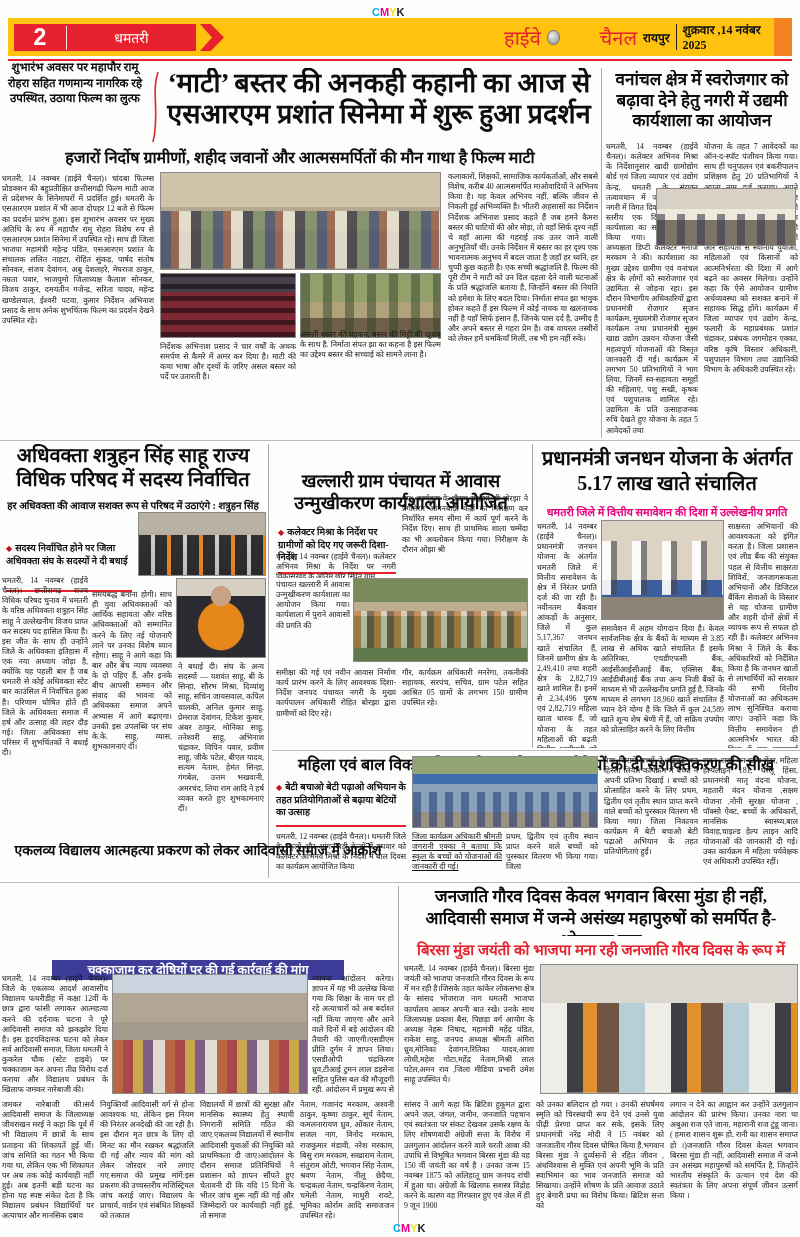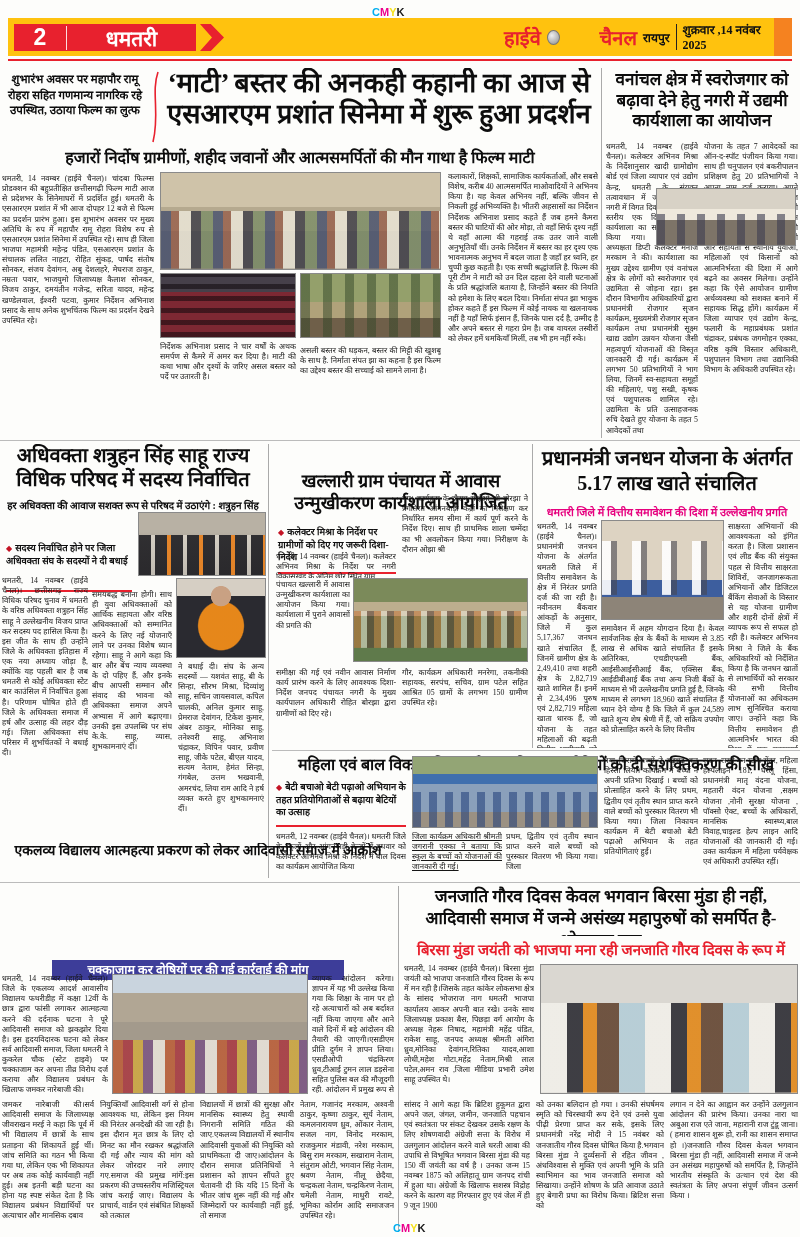--- a/index.html
+++ b/index.html
@@ -16,24 +16,24 @@
           border-bottom:2px solid #e8212e;padding-bottom:3px;}
   .diam{color:#c41425;font-size:8px;margin-right:3px;}
   .cmyk span{font-weight:bold;font-size:11px;font-family:"Liberation Sans",sans-serif;}
   .c-c{color:#00aeef}.c-m{color:#ec008c}.c-y{color:#f5e11c}.c-k{color:#1a1a1a}
 
   
   #bar{background:#ffc20e;}
   #ribbon{background:#e8212e;color:#fff;display:flex;align-items:center;}
   #ribbon .pg{font-family:"Liberation Sans",sans-serif;font-weight:bold;font-size:23px;width:52px;text-align:center;}
   #ribbon .sep{width:1px;height:24px;background:rgba(255,255,255,.85);}
-  #ribbon .sec{font-weight:bold;font-size:21px;flex:1;text-align:center;}
+  #ribbon .sec{font-weight:normal;font-size:14px;flex:1;text-align:center;}
   #chev{background:#e8212e;clip-path:polygon(0 0,45% 0,100% 50%,45% 100%,0 100%,50% 50%);}
   #brandrow{display:flex;align-items:center;justify-content:flex-end;gap:6px;}
-  .brand{color:#e8212e;font-weight:bold;font-size:20px;font-family:"Liberation Serif",serif;margin-left:34px;}
+  .brand{color:#e8212e;font-weight:normal;font-size:20px;font-family:"Liberation Serif",serif;margin-left:34px;}
   .globe{display:inline-block;width:13px;height:13px;border-radius:50%;
          background:radial-gradient(circle at 35% 35%,#eee,#8d8d8d);border:1px solid #777;}
   .mast-city{font-weight:bold;font-size:12px;color:#111;}
   .mast-div{width:1px;height:26px;background:#222;}
   .mast-date{font-weight:bold;font-size:12px;color:#111;}
   #orangeblk{background:#f58220;}
   #redrule{background:#e8212e;}
   .bluebar{background:#3d3d99;color:#fff;font-weight:bold;text-align:center;
            font-size:12.5px;line-height:20px;}
   .magenta{color:#e6007e;}
@@ -99,33 +99,33 @@
   <span class="brand">हाईवे</span>
   <span class="globe"></span>
   <span class="brand">चैनल</span>
   <span class="mast-city">रायपुर</span>
   <span class="mast-div"></span>
   <span class="mast-date">शुक्रवार ,14 नवंबर 2025</span>
 </div>
 <div id="orangeblk" class="abs" style="left:774px;top:18px;width:18px;height:38px;"></div>
 <div id="redrule" class="abs" style="left:8px;top:59px;width:784px;height:2px;"></div>
 
-<div class="abs hl h-kicker center" style="left:2px;top:72px;width:146px;height:70px;font-size:11.5px;line-height:1.35;">शुभारंभ अवसर पर महापौर रामू रोहरा सहित गणमान्य नागरिक रहे उपस्थित, उठाया फिल्म का लुत्फ</div>
+<div class="abs hl h-kicker center" style="left:2px;top:60px;width:146px;height:70px;font-size:11.5px;line-height:1.35;">शुभारंभ अवसर पर महापौर रामू रोहरा सहित गणमान्य नागरिक रहे उपस्थित, उठाया फिल्म का लुत्फ</div>
 <svg class="abs" style="left:148px;top:70px;" width="14" height="74">
     <path d="M10 2 C3 22 12 44 5 72" stroke="#e8212e" stroke-width="1.6" fill="none"></path>
   </svg>
 <div class="abs hl center" style="left:160px;top:68px;width:438px;height:76px;font-size:27px;line-height:1.14;">‘माटी’ बस्तर की अनकही कहानी का आज से एसआरएम प्रशांत सिनेमा में शुरू हुआ प्रदर्शन</div>
 <div class="abs hl center" style="left:0px;top:146px;width:600px;height:22px;font-size:16px;">हजारों निर्दोष ग्रामीणों, शहीद जवानों और आत्मसमर्पितों की मौन गाथा है फिल्म माटी</div>
 
 <div class="abs bt" style="left:2px;top:174px;width:152px;height:264px;">धमतरी, 14 नवम्बर (हाईवे चैनल)। चांदबा फिल्म्स प्रोडक्शन की बहुप्रतीक्षित छत्तीसगढ़ी फिल्म माटी आज से प्रदेशभर के सिनेमाघरों में प्रदर्शित हुई। धमतरी के एसआरएम प्रशांत में भी आज दोपहर 12 बजे से फिल्म का प्रदर्शन प्रारंभ हुआ। इस शुभारंभ अवसर पर मुख्य अतिथि के रुप में महापौर रामू रोहरा विशेष रुप से एसआरएम प्रशांत सिनेमा में उपस्थित रहे। साथ ही जिला भाजपा महामंत्री महेन्द्र पंडित, एसआरएम प्रशांत के संचालक ललित नाहटा, रोहित सुंकड़, पार्षद संतोष सोनकर, संजय देवांगन, अबु देशलहरे, मेघराज ठाकुर, नम्रता पवार, भाजयुमो जिलाध्यक्ष कैलाश सोनकर, विजय ठाकुर, दमयंतीन गजेन्द्र, सरिता यादव, महेन्द्र खण्डेलवाल, ईश्वरी पटवा, कुमार निर्देशन अभिनाश प्रसाद के साथ अनेक शुभचिंतक फिल्म का प्रदर्शन देखने उपस्थित रहे।</div>
 <div id="ph-lead-crowd" class="abs photo" style="left:160px;top:172px;width:281px;height:98px;"></div>
 <div id="ph-lead-audience" class="abs photo" style="left:160px;top:273px;width:136px;height:65px;"></div>
 <div id="ph-lead-village" class="abs photo" style="left:300px;top:273px;width:141px;height:65px;"></div>
 <div class="abs bt" style="left:160px;top:342px;width:136px;height:96px;">निर्देशक अभिनाश प्रसाद ने चार वर्षों के अथक समर्पण से कैमरे में अमर कर दिया है। माटी की कथा भाषा और दृश्यों के जरिए असल बस्तर को पर्दे पर उतारती है।</div>
-<div class="abs bt" style="left:300px;top:346px;width:141px;height:96px;">असली बस्तर की धड़कन, बस्तर की मिट्टी की खुशबू के साथ है. निर्माता संपत झा का कहना है इस फिल्म का उद्देश्य बस्तर की सच्चाई को सामने लाना है।</div>
+<div class="abs bt" style="left:300px;top:330px;width:141px;height:96px;">असली बस्तर की धड़कन, बस्तर की मिट्टी की खुशबू के साथ है. निर्माता संपत झा का कहना है इस फिल्म का उद्देश्य बस्तर की सच्चाई को सामने लाना है।</div>
 <div class="abs bt" style="left:448px;top:172px;width:150px;height:266px;">कलाकारों, शिक्षकों, सामाजिक कार्यकर्ताओं, और सबसे विशेष, करीब 40 आत्मसमर्पित माओवादियों ने अभिनय किया है। यह केवल अभिनय नहीं, बल्कि जीवन से निकली हुई अभिव्यक्ति है। भीतरी अहसासों का निर्देशन निर्देशक अभिनाश प्रसाद कहते हैं जब हमने कैमरा बस्तर की घाटियों की ओर मोड़ा, तो वहाँ सिर्फ दृश्य नहीं थे वहाँ आत्मा की गहराई तक उतर जाने वाली अनुभूतियाँ थीं। उनके निर्देशन में बस्तर का हर दृश्य एक भावनात्मक अनुभव में बदल जाता है जहाँ हर ध्वनि, हर चुप्पी कुछ कहती है। एक सच्ची श्रद्धांजलि है. फिल्म की पूरी टीम ने माटी को उन दिल दहला देने वाली घटनाओं के प्रति श्रद्धांजलि बताया है, जिन्होंने बस्तर की नियति को हमेशा के लिए बदल दिया। निर्माता संपत झा भावुक होकर कहते हैं इस फिल्म में कोई नायक या खलनायक नहीं है यहाँ सिर्फ इंसान हैं, जिनके पास दर्द है, उम्मीद है और अपने बस्तर से गहरा प्रेम है। जब वायरल तस्वीरों को लेकर हमें धमकियाँ मिलीं, तब भी हम नहीं रुके।</div>
 
 <div class="abs vrule" style="left:601px;top:68px;height:370px;"></div>
 
 <div class="abs hl center" style="left:606px;top:70px;width:192px;height:68px;font-size:17px;line-height:1.22;">वनांचल क्षेत्र में स्वरोजगार को बढ़ावा देने हेतु नगरी में उद्यमी कार्यशाला का आयोजन</div>
 <div class="abs bt" style="left:606px;top:142px;width:92px;height:296px;">धमतरी, 14 नवम्बर (हाईवे चैनल)। कलेक्टर अभिनव मिश्रा के निर्देशानुसार खादी ग्रामोद्योग बोर्ड एवं जिला व्यापार एवं उद्योग केन्द्र, धमतरी के संयुक्त तत्वावधान में जनपद पंचायत नगरी में विगत दिवस विकासखण्ड स्तरीय एक दिवसीय उद्यमी कार्यशाला का सफल आयोजन किया गया। कार्यक्रम की अध्यक्षता डिप्टी कलेक्टर मनोज मरकाम ने की। कार्यशाला का मुख्य उद्देश्य ग्रामीण एवं वनांचल क्षेत्र के लोगों को स्वरोजगार एवं उद्यमिता से जोड़ना रहा। इस दौरान विभागीय अधिकारियों द्वारा प्रधानमंत्री रोजगार सृजन कार्यक्रम, मुख्यमंत्री रोजगार सृजन कार्यक्रम तथा प्रधानमंत्री सूक्ष्म खाद्य उद्योग उन्नयन योजना जैसी महत्वपूर्ण योजनाओं की विस्तृत जानकारी दी गई। कार्यक्रम में लगभग 50 प्रतिभागियों ने भाग लिया, जिनमें स्व-सहायता समूहों की महिलाएं, पशु सखी, कृषक एवं पशुपालक शामिल रहे। उद्यमिता के प्रति उत्साहजनक रुचि देखते हुए योजना के तहत 5 आवेदकों तथा</div>
 <div class="abs bt" style="left:704px;top:142px;width:94px;height:296px;">योजना के तहत 7 आवेदकों का ऑन-द-स्पॉट पंजीयन किया गया। साथ ही चनुपालन एवं बकरीपालन प्रशिक्षण हेतु 20 प्रतिभागियों ने अपना नाम दर्ज कराया। अपने उद्बोधन में डिप्टी कलेक्टर मनोज मरकाम ने कहा कि नगरी विकासखण्ड में औद्योगिक विकास की अपार संभावनाएं हैं। शासन की विभिन्न योजनाओं की जानकारी और सहायता से स्थानीय युवाओं, महिलाओं एवं किसानों को आत्मनिर्भरता की दिशा में आगे बढ़ने का अवसर मिलेगा। उन्होंने कहा कि ऐसे आयोजन ग्रामीण अर्थव्यवस्था को सशक्त बनाने में सहायक सिद्ध होंगे। कार्यक्रम में जिला व्यापार एवं उद्योग केन्द्र, फलारी के महाप्रबंधक प्रशांत चंद्राकर, प्रबंधक जगमोहन एक्का, वरिष्ठ कृषि विस्तार अधिकारी, पशुपालन विभाग तथा उद्यानिकी विभाग के अधिकारी उपस्थित रहे।</div>
 <div id="ph-workshop" class="abs photo" style="left:656px;top:188px;width:140px;height:58px;"></div>
 
 <div class="abs hrule" style="left:0px;top:440px;width:800px;"></div>

